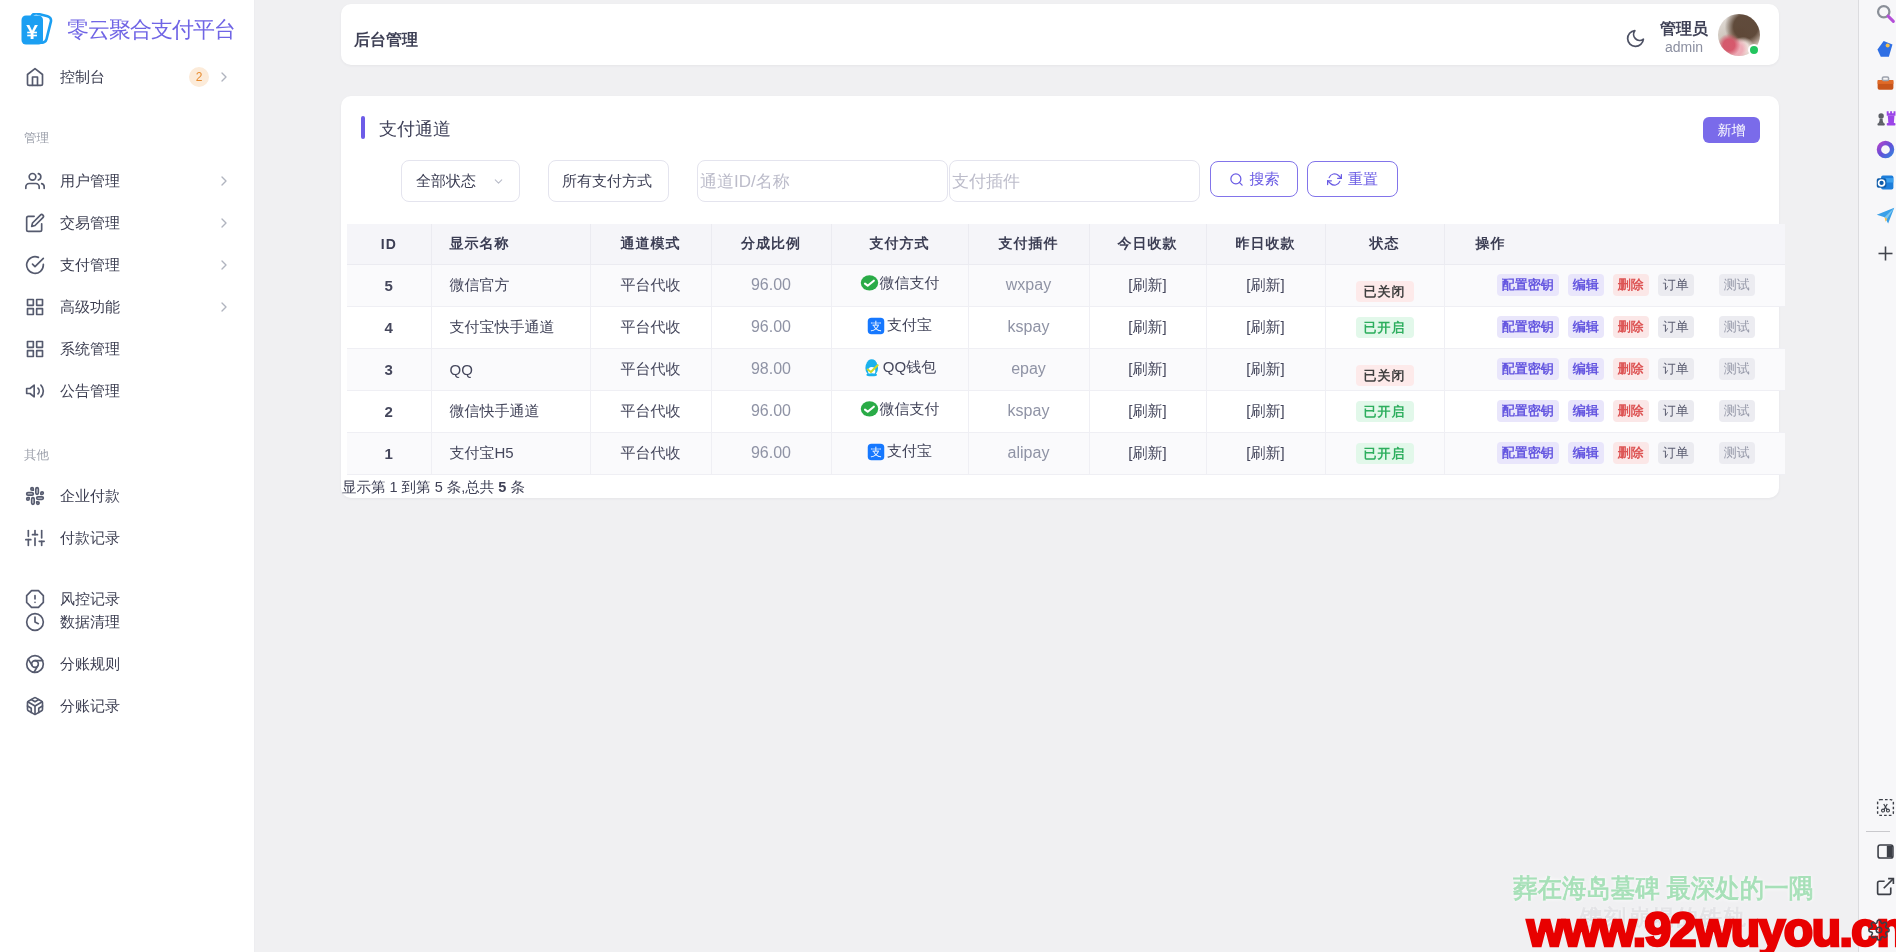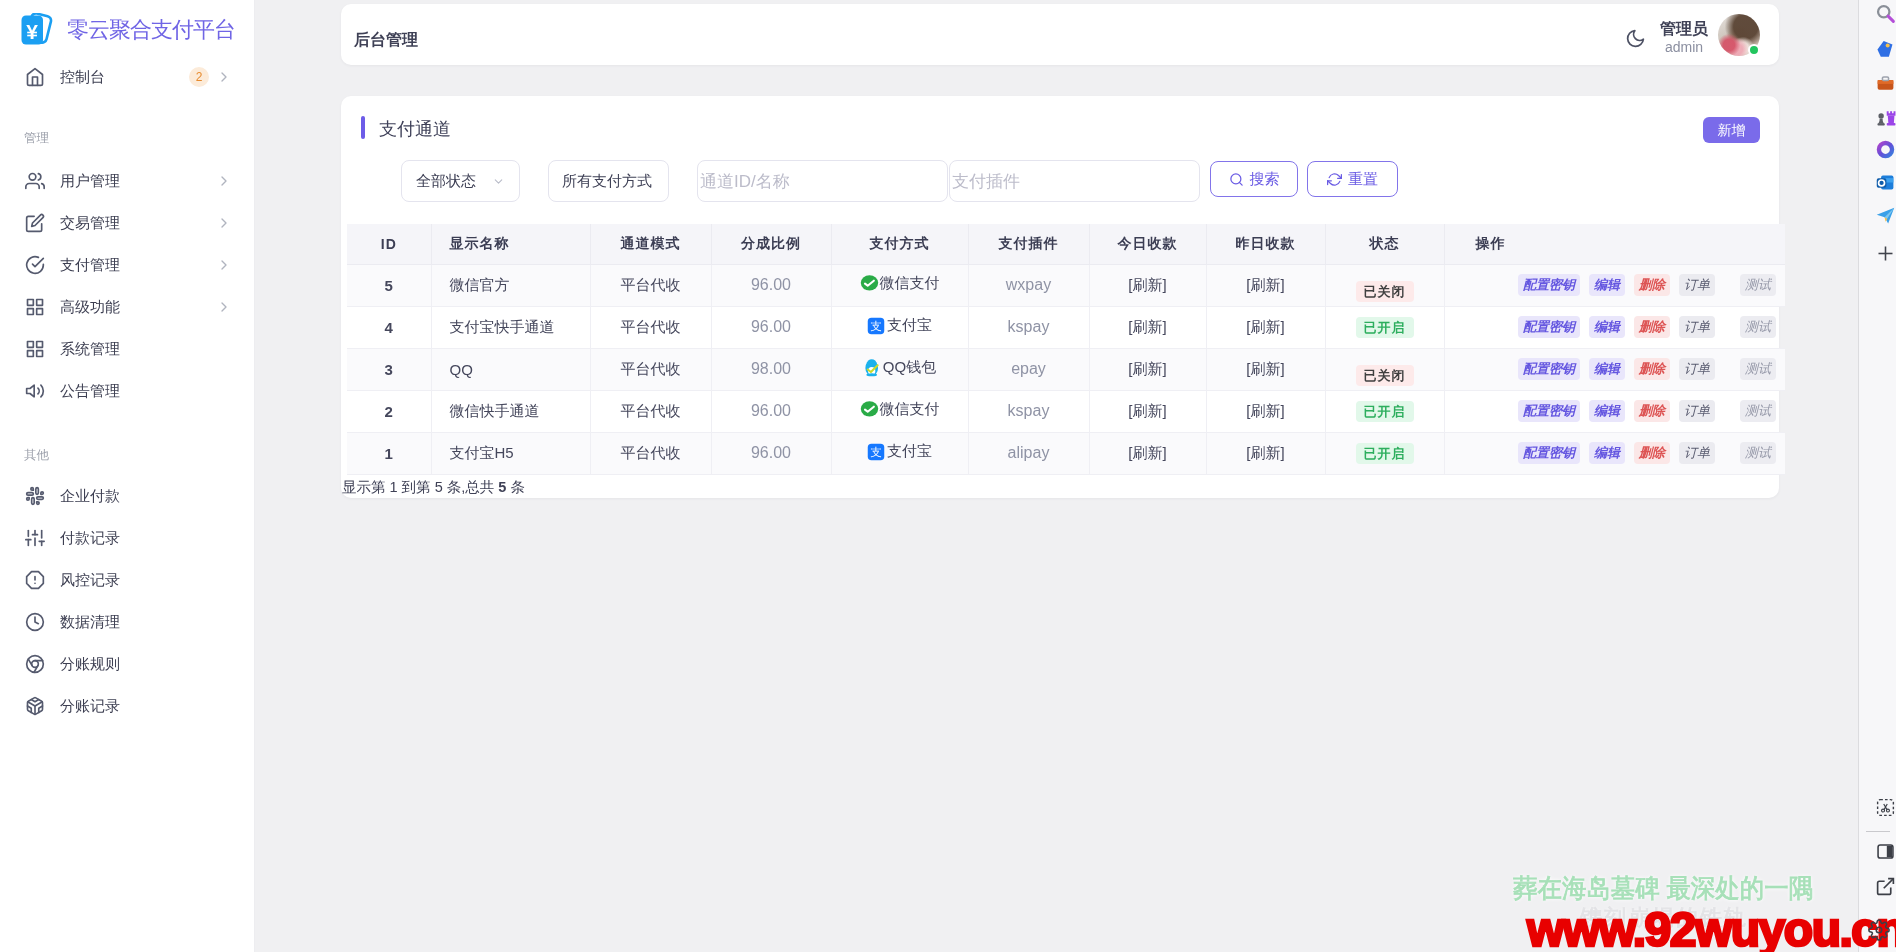--- a/index.html
+++ b/index.html
@@ -48,21 +48,21 @@
 
 table { position:absolute; left:6px; top:128px; width:1438px; border-collapse:collapse; table-layout:fixed; }
 th { background:#f5f5f9; font-size:14px; font-weight:700; color:#3c3e54; height:40px; letter-spacing:1px; border:1px solid #ebebf1; border-top:none; }
 td { height:42px; font-size:15px; color:#45475c; text-align:center; border:1px solid #efeff4; }
 tr.odd td { background:#fafafc; }
 table tr th:first-child, table tr td:first-child { border-left:none; }
 table tr th:last-child, table tr td:last-child { border-right:none; }
 td.name { text-align:left; padding-left:18px; }
 td.num { color:#8f93a5; font-size:16px; }
 td.plug { color:#8f93a5; font-size:16px; }
-td.op { text-align:right; padding-left:31px;font-style:italic; }
+td.op { text-align:center; padding-left:31px; }
 .pay { display:inline-flex; align-items:center; gap:0px; }
 .badge { display:inline-block; height:21px; line-height:21px; padding:0 8px; border-radius:4px; font-size:13px; font-weight:700; letter-spacing:1px;}
 .b-off { background:#fdeaea; color:#404040;margin-top:12px; }
 .b-on { background:#e2f8ea; color:#2dae5e; }
 .ob { display:inline-block; height:22px; line-height:22px; padding:0 5px; border-radius:4px; font-size:13px; font-weight:700; margin-right:9px; }
 .ob-p { background:#e9e6fb; color:#6456e0; }
 .ob-r { background:#fbe7e7; color:#dd5454; }
 .ob-g { background:#ebebf0; color:#5a5c70; font-weight:400; }
 .ob-t { background:#ececf1; color:#9598a8; font-weight:400; margin-left:16px; }
 #pg { position:absolute; left:1px; top:382px; font-size:14.5px; color:#3f4156; }
@@ -184,21 +184,21 @@
         <line x1="12" y1="21" x2="12" y2="12"></line>
         <line x1="12" y1="8" x2="12" y2="3"></line>
         <line x1="20" y1="21" x2="20" y2="16"></line>
         <line x1="20" y1="12" x2="20" y2="3"></line>
         <line x1="1" y1="14" x2="7" y2="14"></line>
         <line x1="9" y1="8" x2="15" y2="8"></line>
         <line x1="17" y1="16" x2="23" y2="16"></line>
       </svg>
     <span class="tx">付款记录</span>
   </div>
-  <div class="mi" style="top:559px;text-align:right;">
+  <div class="mi" style="top:578px;text-align:right;">
     <svg class="ic" viewBox="0 0 24 24">
         <polygon points="7.86 2 16.14 2 22 7.86 22 16.14 16.14 22 7.86 22 2 16.14 2 7.86 7.86 2"></polygon>
         <line x1="12" y1="8" x2="12" y2="12"></line>
         <line x1="12" y1="16" x2="12.01" y2="16"></line>
       </svg>
     <span class="tx">风控记录</span>
   </div>
   <div class="mi" style="top:601px;">
     <svg class="ic" viewBox="0 0 24 24">
         <circle cx="12" cy="12" r="10"></circle>

